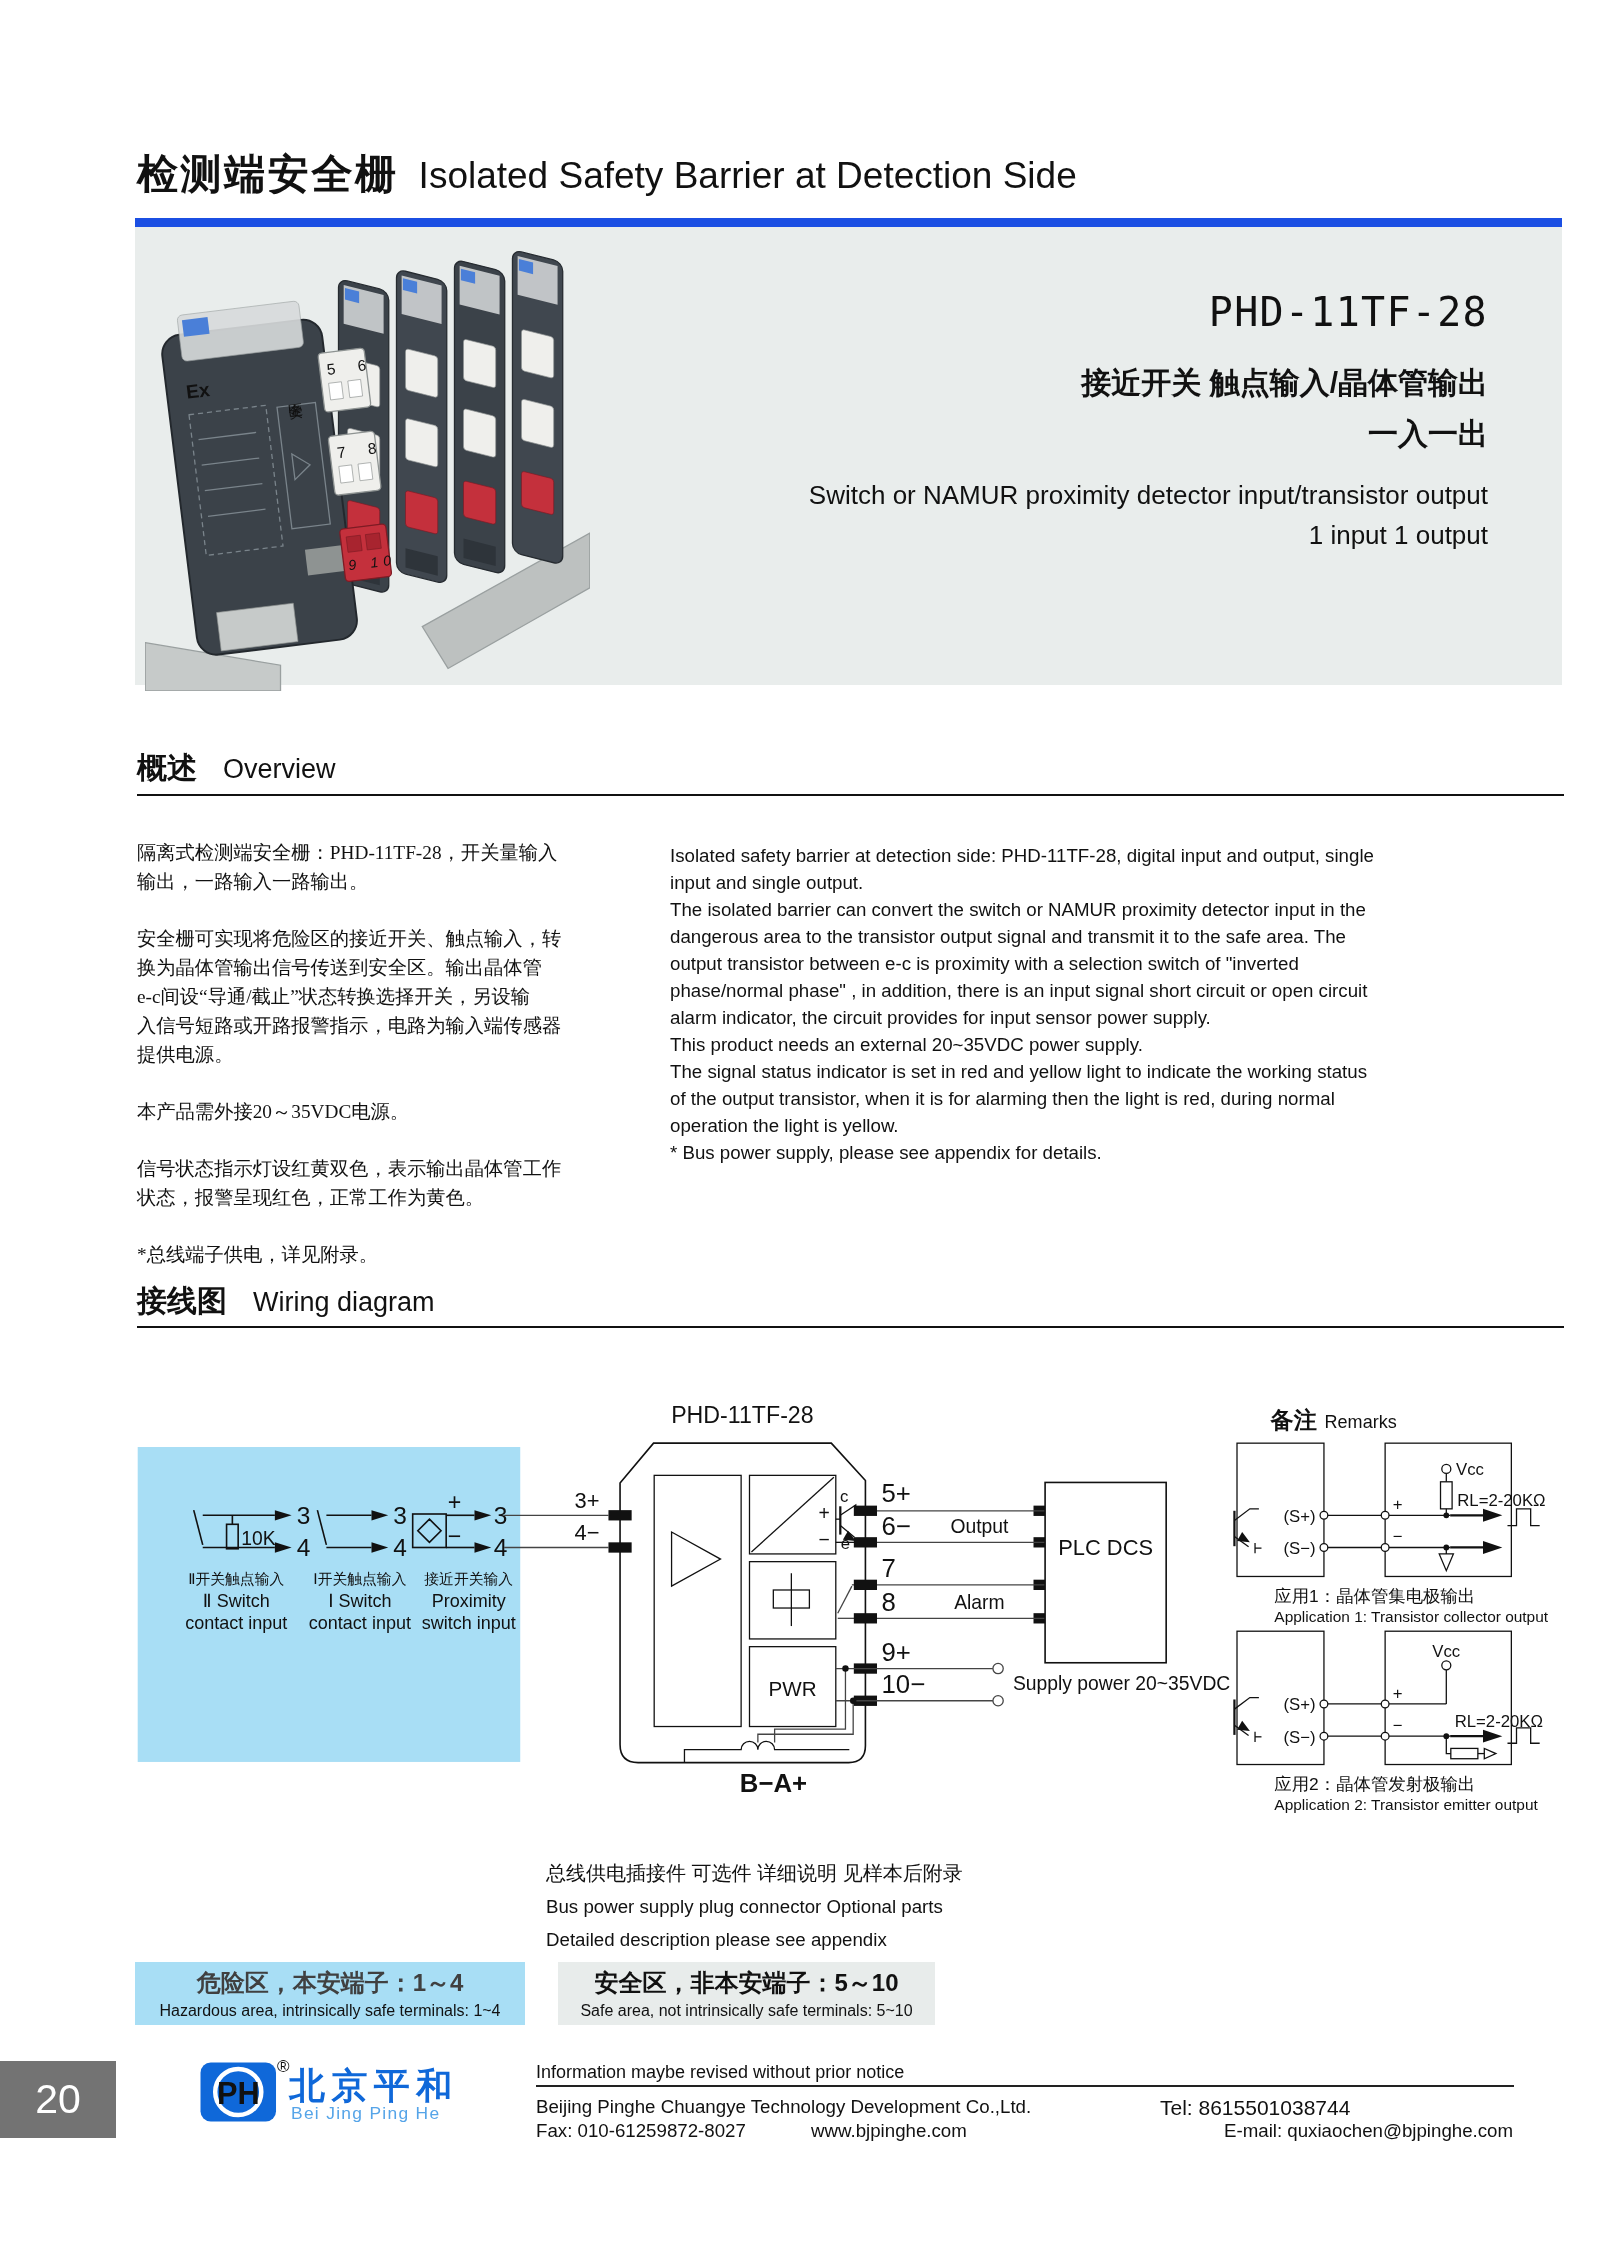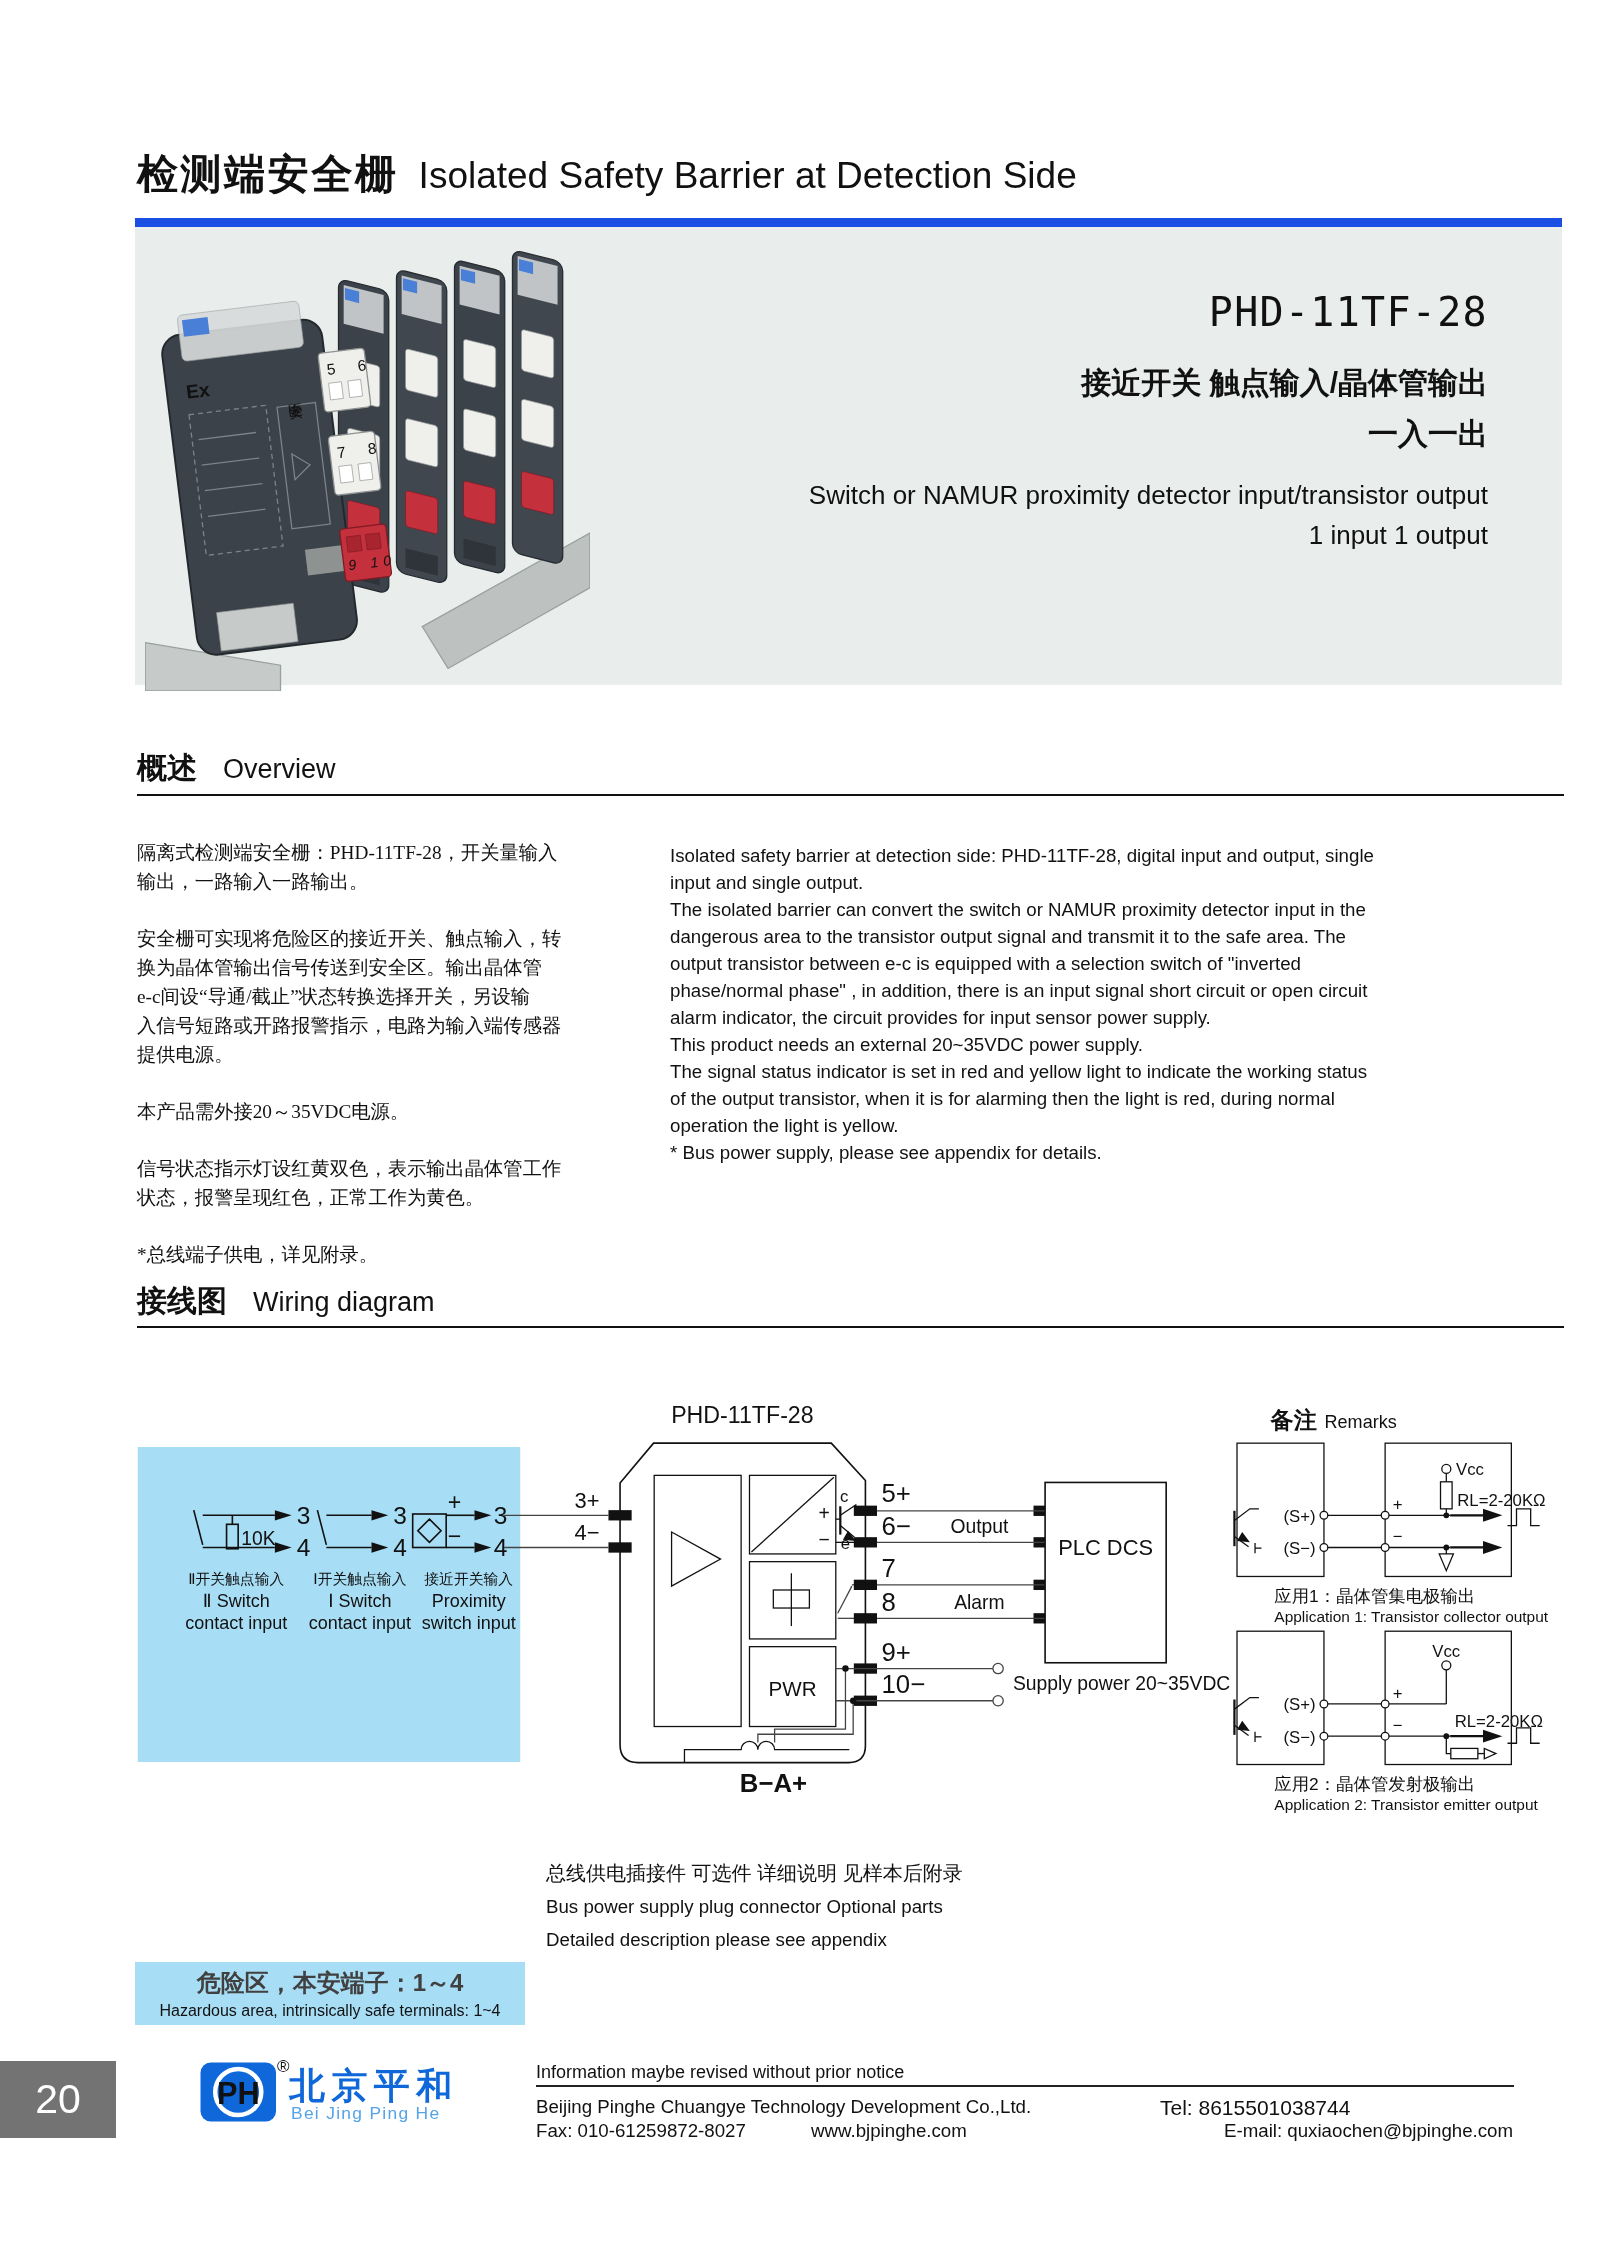--- a/index.html
+++ b/index.html
@@ -172,21 +172,21 @@
     <div class="pgap">信号状态指示灯设红黄双色，表示输出晶体管工作</div>
     <div>状态，报警呈现红色，正常工作为黄色。</div>
     <div class="pgap">*总线端子供电，详见附录。</div>
   </div>
 
   <div class="abs en-col">
     <div>Isolated safety barrier at detection side: PHD-11TF-28, digital input and output, single</div>
     <div>input and single output.</div>
     <div>The isolated barrier can convert the switch or NAMUR proximity detector input in the</div>
     <div>dangerous area to the transistor output signal and transmit it to the safe area. The</div>
-    <div>output transistor between e-c is equipped with a selection switch of "inverted</div>
+    <div>output transistor between e-c is proximity with a selection switch of "inverted</div>
     <div>phase/normal phase" , in addition, there is an input signal short circuit or open circuit</div>
     <div>alarm indicator, the circuit provides for input sensor power supply.</div>
     <div>This product needs an external 20~35VDC power supply.</div>
     <div>The signal status indicator is set in red and yellow light to indicate the working status</div>
     <div>of the output transistor, when it is for alarming then the light is red,  during normal</div>
     <div>operation the light is yellow.</div>
     <div>* Bus power supply, please see appendix for details.</div>
   </div>
 
   <div class="abs sec-head" style="left:137px;top:1281px;">
@@ -425,20 +425,24 @@
   <div class="abs bus-note">
     <div class="bus-cn">总线供电插接件 可选件 详细说明 见样本后附录</div>
     <div class="bus-en">Bus power supply plug connector  Optional parts</div>
     <div class="bus-en">Detailed description please see appendix</div>
   </div>
 
   <div class="abs hazard-box">
     <div class="area-cn blue">危险区，本安端子：1～4</div>
     <div class="area-en">Hazardous area, intrinsically safe terminals: 1~4</div>
   </div>
+  <div class="abs safe-box">
+    <div class="area-cn">安全区，非本安端子：5～10</div>
+    <div class="area-en">Safe area, not intrinsically safe terminals: 5~10</div>
+  </div>
 
   <div class="abs page-box">
     <span>20</span>
   </div>
 
   <svg class="abs" style="left:200px;top:2060px;" width="81" height="64" viewBox="0 0 125 100">
     <rect x="0" y="4" width="118" height="92" rx="16" fill="#0F68D9"></rect>
     <circle cx="59" cy="50" r="36" fill="none" stroke="#FFFFFF" stroke-width="7"></circle>
     <text x="59" y="68" text-anchor="middle" font-size="48" font-weight="bold" fill="#FFFFFF">PH</text>
   </svg>

